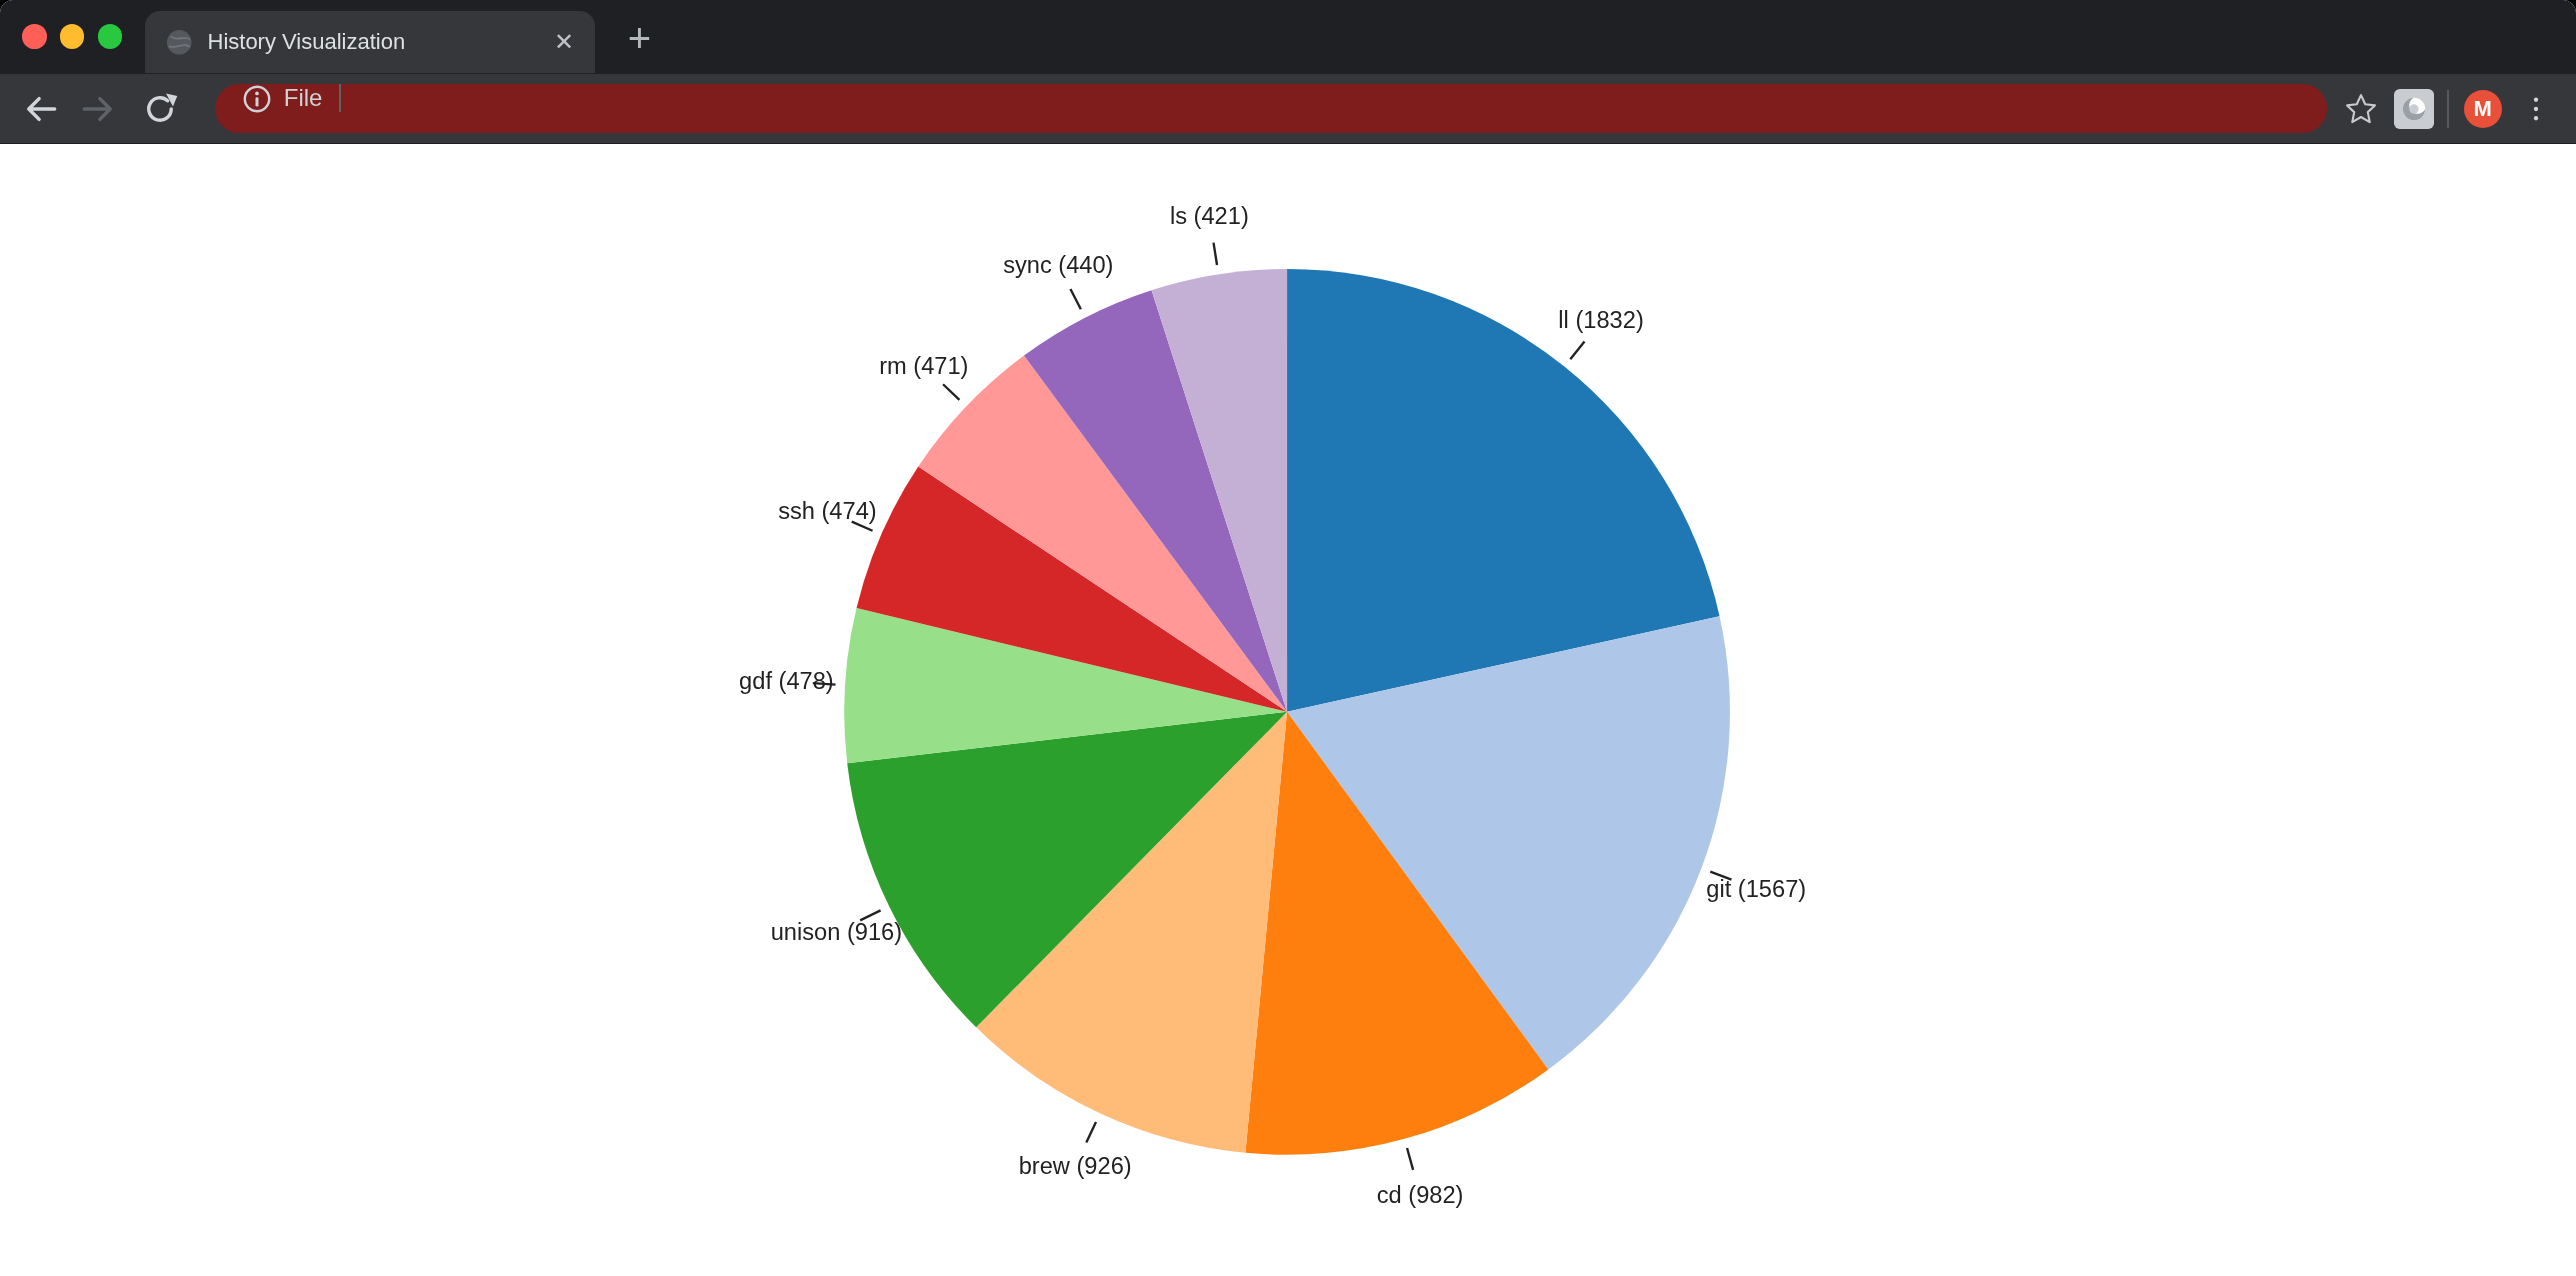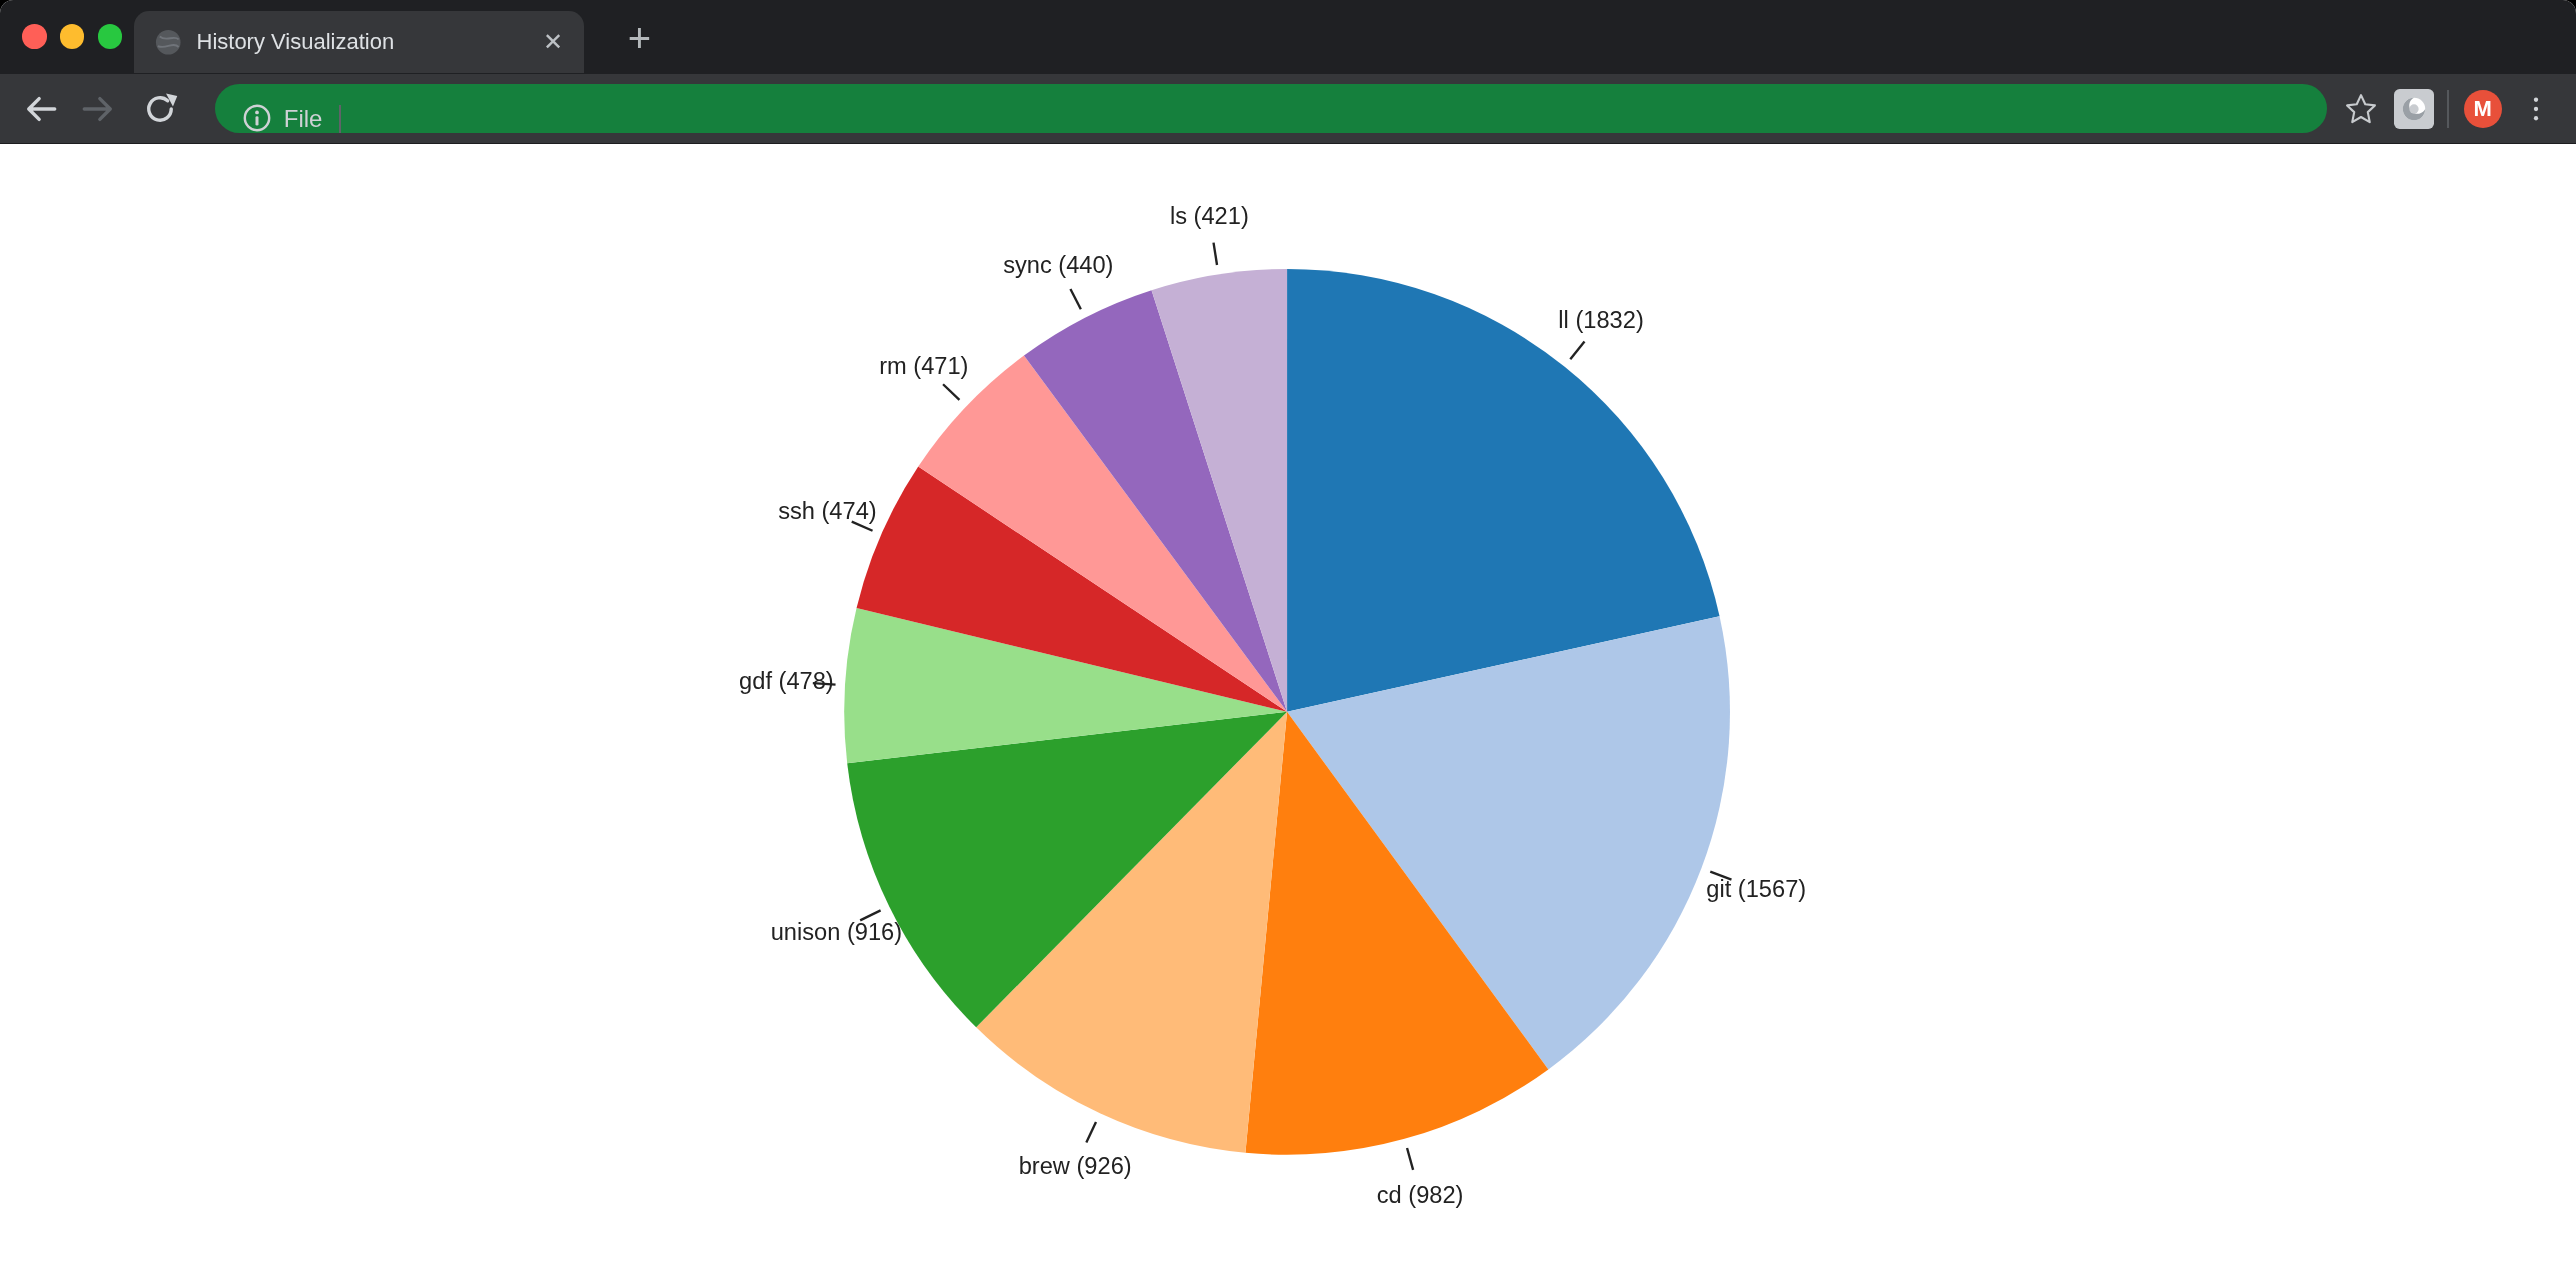--- a/index.html
+++ b/index.html
@@ -5,36 +5,36 @@
   html,body{margin:0;padding:0;background:#000;}
   body{width:2576px;height:1277px;overflow:hidden;font-family:"Liberation Sans",sans-serif;
        -webkit-font-smoothing:antialiased;}
   .window{width:2576px;height:1277px;background:#fff;border-radius:13.2px 13.2px 0 0;overflow:hidden;
           display:flex;flex-direction:column;}
 
   
   .tabstrip{height:74px;background:#1f2023;position:relative;flex:0 0 auto;}
   .traffic{position:absolute;top:24px;left:22px;display:flex;gap:13.2px;}
   .traffic span{width:24.6px;height:24.6px;border-radius:50%;display:block;}
-  .tab{position:absolute;left:134px;top:11.4px;width:450px;height:62px;background:#36373a;
+  .tab{position:absolute;left:145px;top:11.4px;width:450px;height:62px;background:#36373a;
        border-radius:15px 15px 0 0;display:flex;align-items:center;padding:0 15px 0 21px;box-sizing:border-box;}
   .favicon{width:26.5px;height:26.5px;flex:0 0 auto;}
   .tab-title{color:#dee1e4;font-size:22px;margin-left:15px;flex:1;white-space:nowrap;overflow:hidden;}
   .tab-close{color:#bdc1c5;font-size:24px;width:32px;height:32px;line-height:32px;text-align:center;
              border-radius:50%;flex:0 0 auto;}
   .newtab{position:absolute;left:617px;top:19px;width:45px;height:42px;color:#b4b8bb;font-size:40px;
           line-height:38px;text-align:center;font-weight:300;}
 
   
   .toolbar{height:70px;background:#36373a;display:flex;align-items:center;padding:0 19px;
            box-sizing:border-box;border-bottom:1.9px solid #1c1d1f;flex:0 0 auto;}
   .navbtn{width:42px;height:42px;display:flex;align-items:center;justify-content:center;flex:0 0 auto;}
   .navbtn svg{display:block;}
-  .omnibox{flex:1;height:49px;background:#15803d;border-radius:24.6px;margin-left:34px;margin-right:13.2px;
-           display:flex;align-items:flex-end;padding:0 26.5px;box-sizing:border-box;min-width:0;}
+  .omnibox{flex:1;height:49px;background:#7f1d1d;border-radius:24.6px;margin-left:34px;margin-right:13.2px;
+           display:flex;align-items:flex-start;padding:0 26.5px;box-sizing:border-box;min-width:0;}
   .scheme-label{color:#ced1d5;font-size:24px;margin-left:12.3px;flex:0 0 auto;}
   .omni-sep{width:1.9px;height:28px;background:#5f6368;margin:0 17px;flex:0 0 auto;}
   .url-text{color:#e8eaed;font-size:24px;white-space:nowrap;overflow:hidden;flex:1;min-width:0;}
   .toolbar-right{display:flex;align-items:center;flex:0 0 auto;}
   .tool-sep{width:1.9px;height:38px;background:#55585c;margin:0 15px 0 13.2px;}
   .avatar{width:38px;height:38px;border-radius:50%;color:#fff;font-size:22px;font-weight:bold;
           display:flex;align-items:center;justify-content:center;margin-right:5.7px;}
   .ext-btn{width:40px;height:40px;border-radius:5.7px;background:#c9ccd0;display:flex;align-items:center;
            justify-content:center;margin-left:11.4px;}
 

